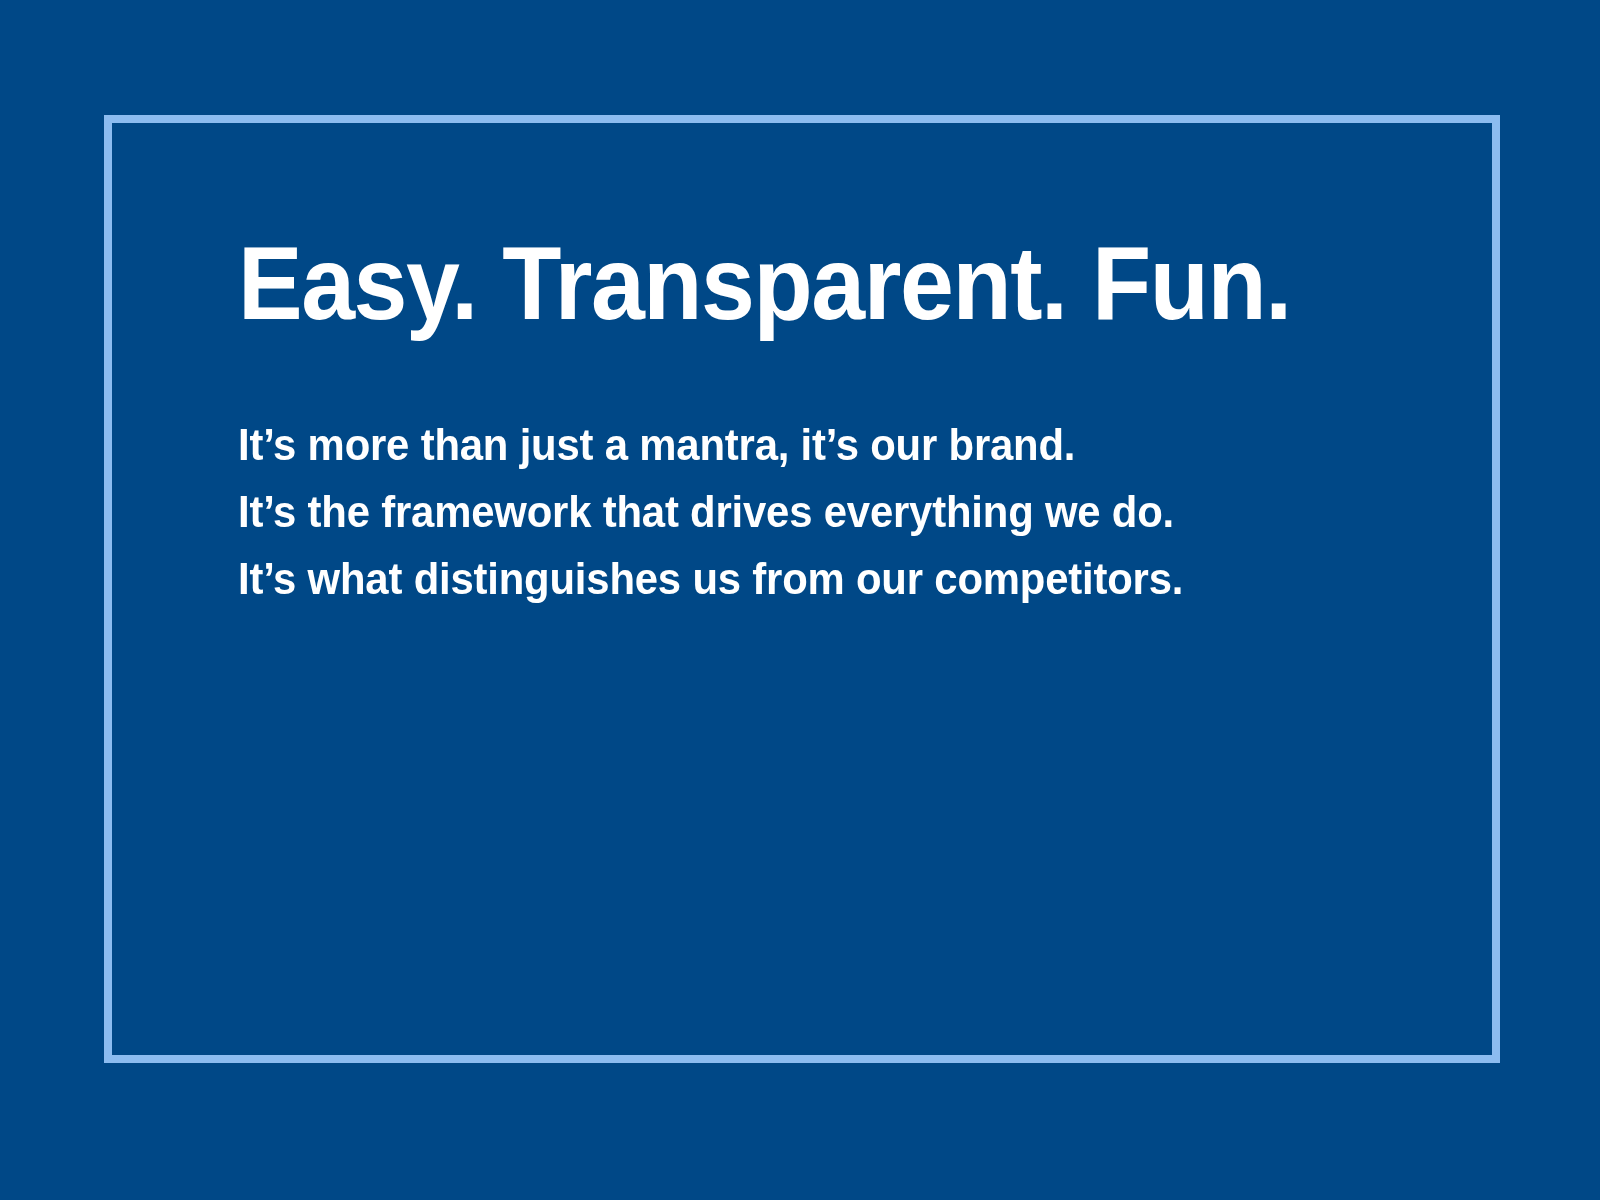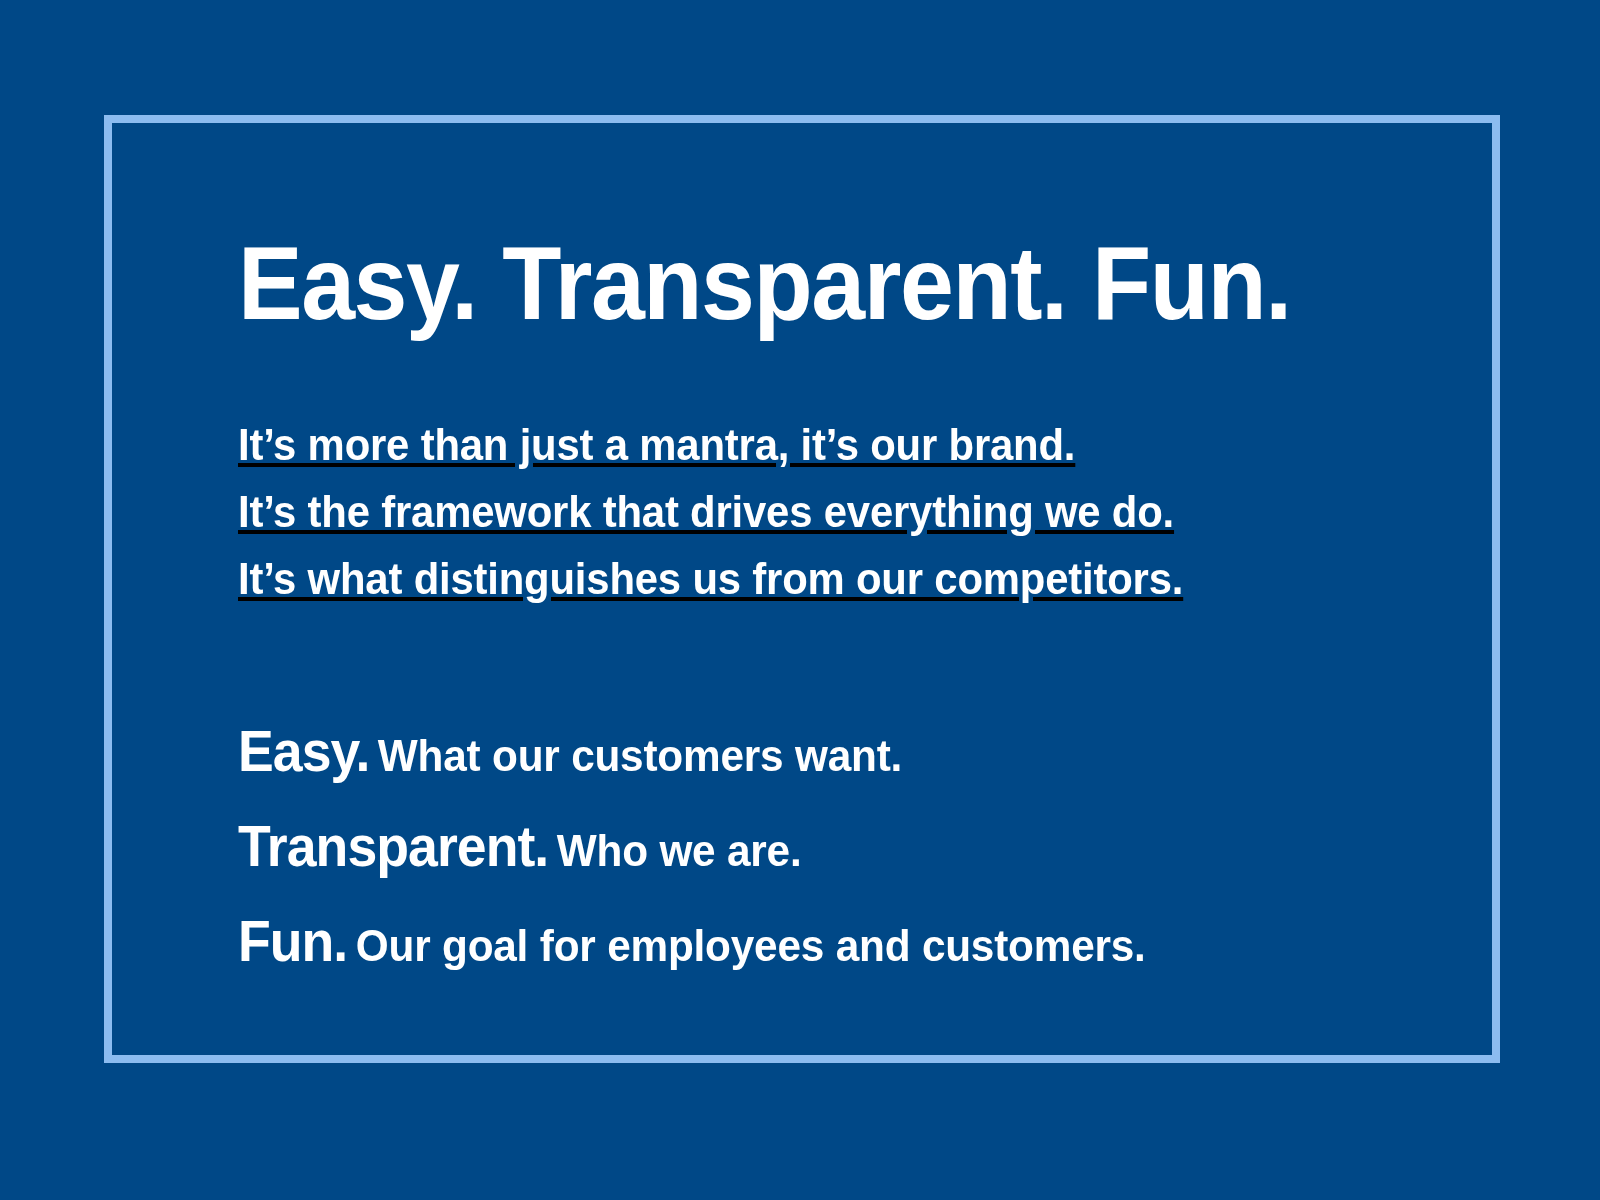--- a/index.html
+++ b/index.html
@@ -54,21 +54,20 @@
     white-space: nowrap;
     margin: 0;
     transform: scaleX(0.94);
     transform-origin: left center;
   }
 
   
   .intro {
     margin: 0;
     padding-top: 76px;
-    text-decoration: underline;
   }
 
   .intro-line {
     font-family: "Liberation Sans", sans-serif;
     font-weight: bold;
     font-size: 45px;
     line-height: 67px;
     letter-spacing: -0.2px;
     color: #FFFFFF;
     white-space: nowrap;
@@ -116,30 +115,15 @@
   <div class="content">
 
     <div class="headline">Easy. Transparent. Fun.</div>
 
     <div class="intro">
       <div class="intro-line">It’s more than just a mantra, it’s our brand.</div>
       <div class="intro-line">It’s the framework that drives everything we do.</div>
       <div class="intro-line">It’s what distinguishes us from our competitors.</div>
     </div>
 
-    <div class="definitions">
-
-      <div class="def-line">
-        <span class="def-term">Easy.</span><span class="def-desc">What our customers want.</span>
-      </div>
-
-      <div class="def-line">
-        <span class="def-term">Transparent.</span><span class="def-desc">Who we are.</span>
-      </div>
-
-      <div class="def-line">
-        <span class="def-term">Fun.</span><span class="def-desc">Our goal for employees and customers.</span>
-      </div>
-
-    </div>
 
   </div>
 </div>
 
 </body></html>

